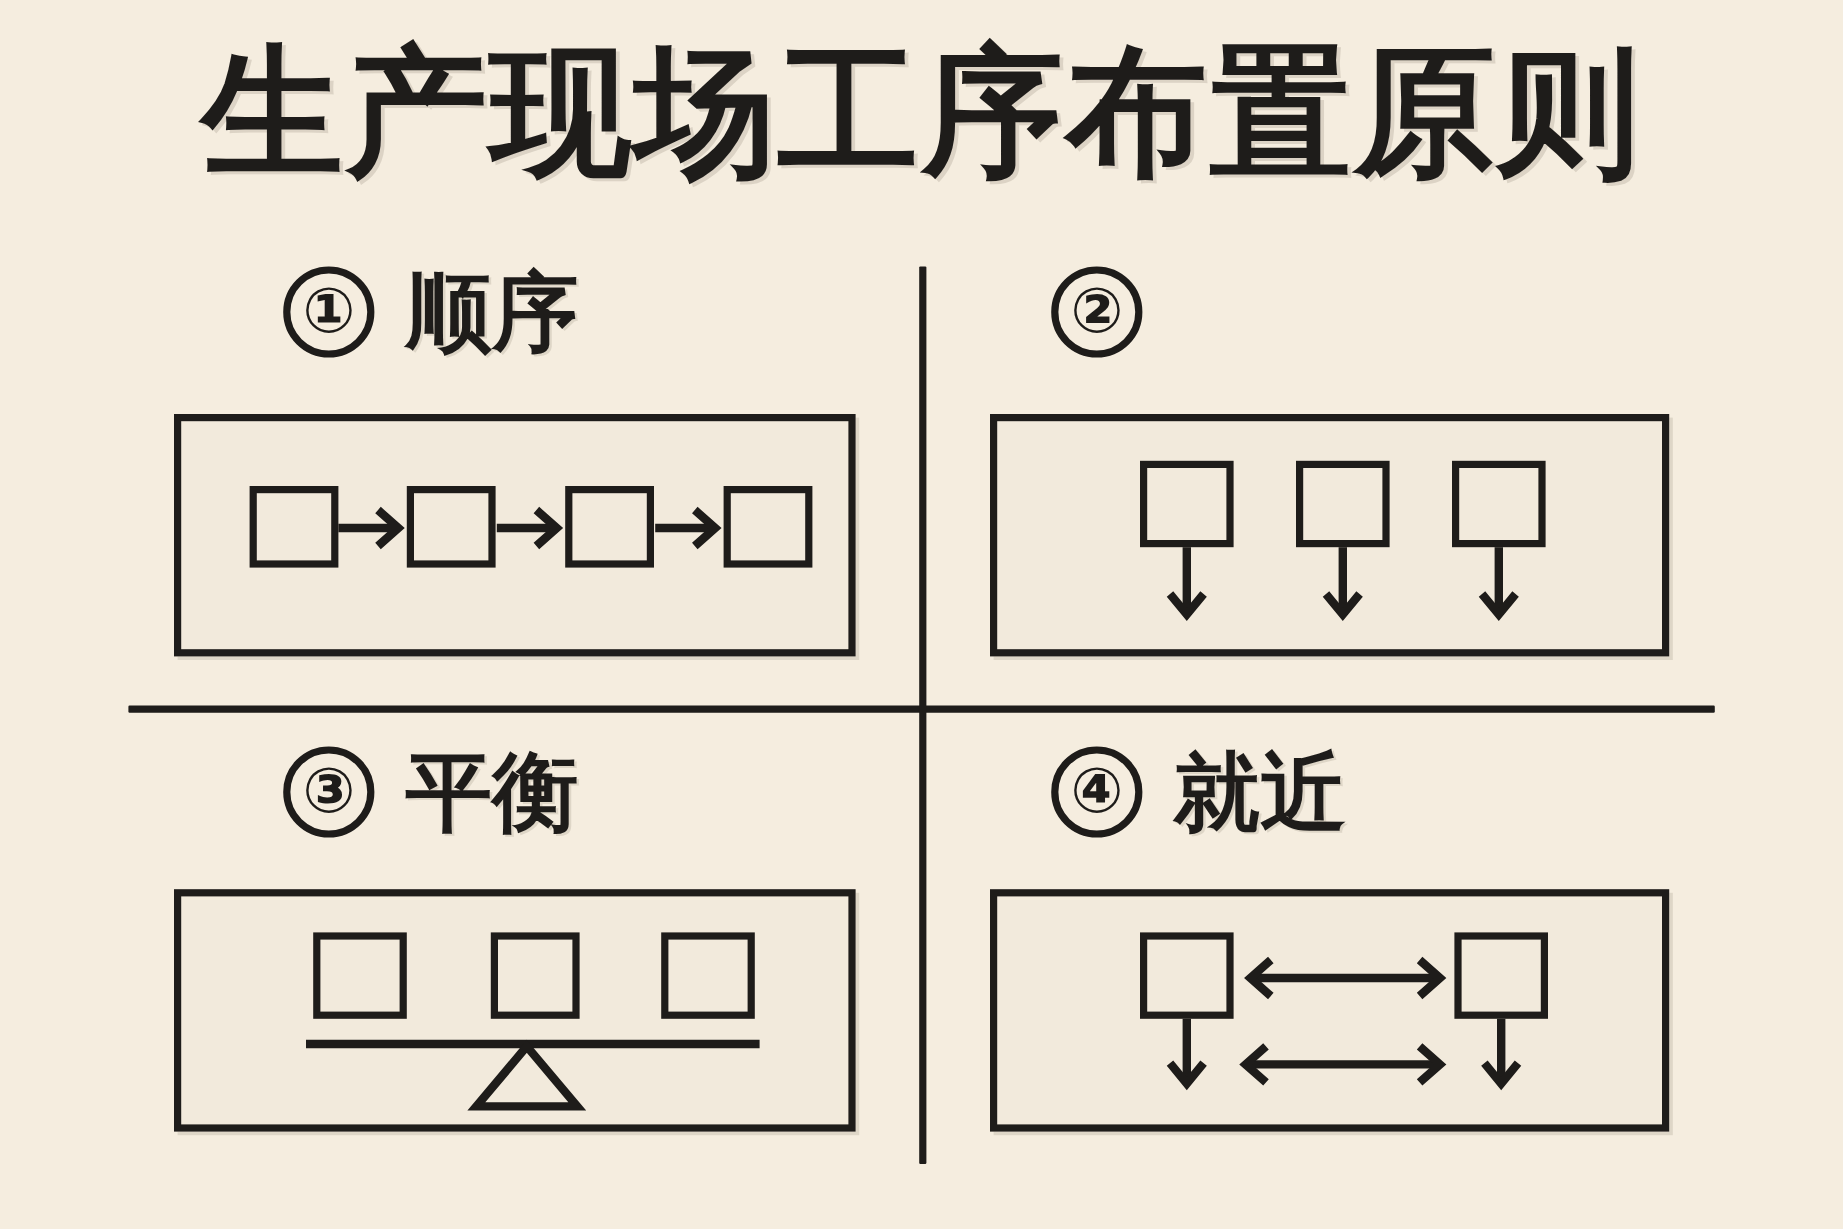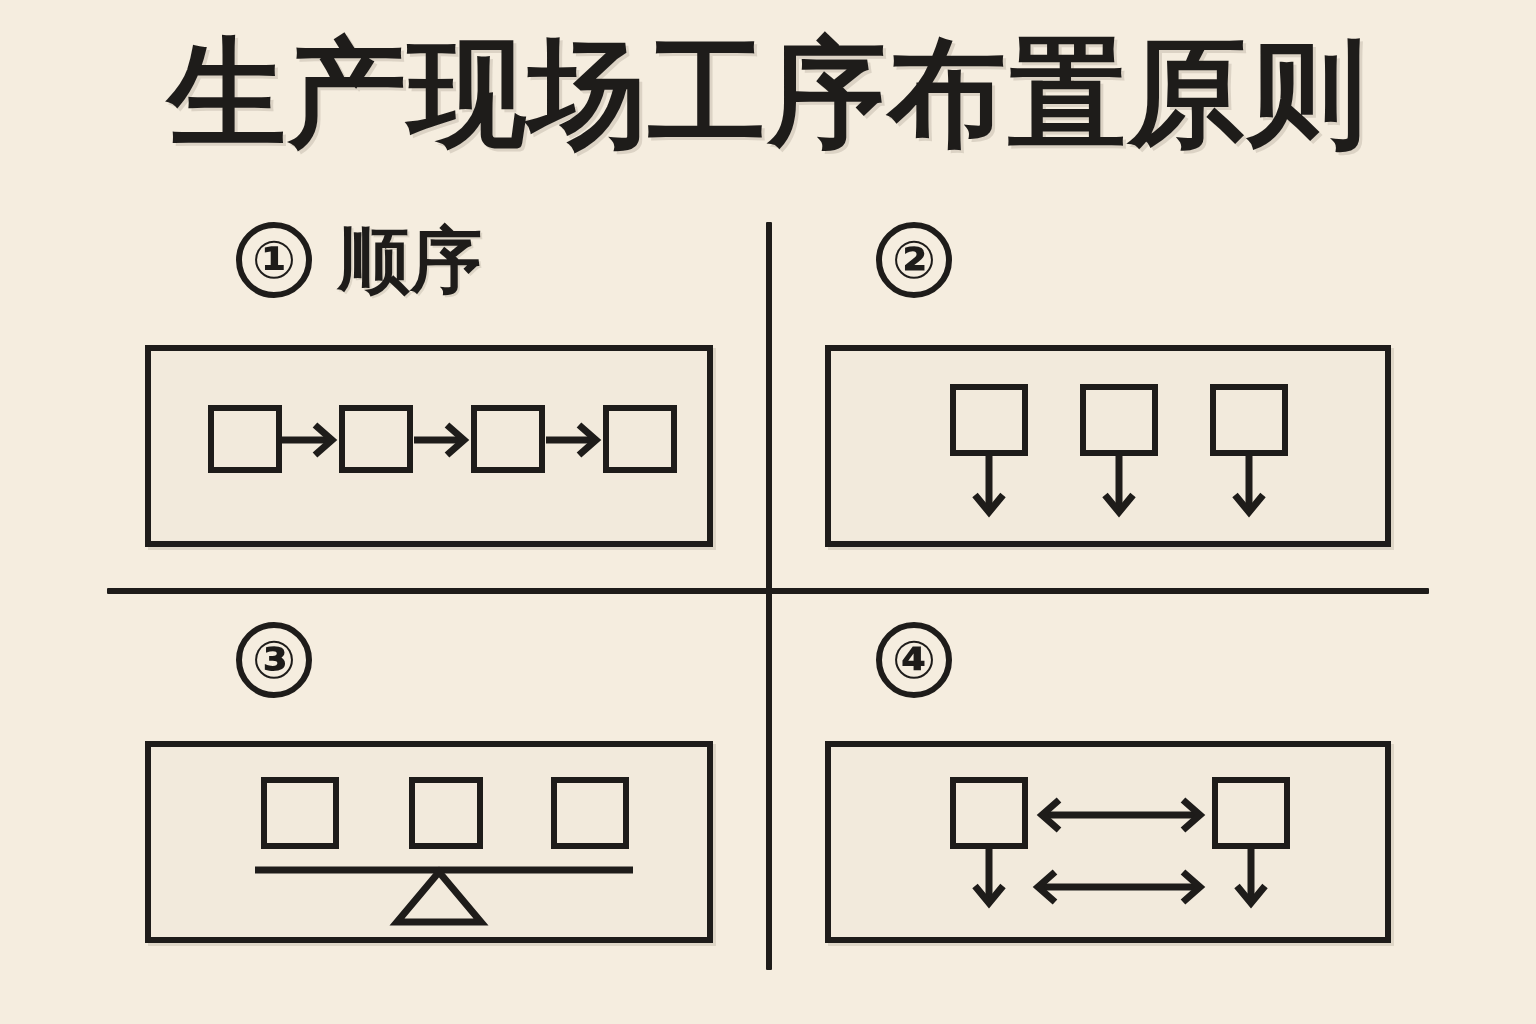--- a/index.html
+++ b/index.html
@@ -180,39 +180,41 @@
       <polyline points="3,39 17,56 31,39"></polyline>
     </svg>
     <svg class="shape" style="left:401px; top:105px;" width="34" height="62" viewBox="0 0 34 62">
       <line x1="17" y1="0" x2="17" y2="54"></line>
       <polyline points="3,39 17,56 31,39"></polyline>
     </svg>
   </div>
 
   <div class="q-head" id="head-3">
     <span class="q-num">③</span>
+    <span class="q-label">平衡</span>
   </div>
 
   <div class="panel" id="panel-3">
 
     <div class="sq" style="left:110px; top:30px; width:78px; height:72px;"></div>
     <div class="sq" style="left:258px; top:30px; width:74px; height:72px;"></div>
     <div class="sq" style="left:400px; top:30px; width:78px; height:72px;"></div>
 
     <svg class="shape" style="left:104px; top:118px;" width="380" height="10" viewBox="0 0 380 10">
       <line x1="0" y1="5" x2="378" y2="5" stroke-width="8"></line>
     </svg>
 
     <svg class="shape" style="left:243px; top:123px;" width="90" height="56" viewBox="0 0 90 56">
       <polygon points="45,2 87,52 3,52"></polygon>
     </svg>
   </div>
 
   <div class="q-head" id="head-4">
     <span class="q-num">④</span>
+    <span class="q-label">就近</span>
   </div>
 
   <div class="panel" id="panel-4">
 
     <div class="sq" style="left:119px; top:30px; width:78px; height:72px;"></div>
     <div class="sq" style="left:381px; top:30px; width:78px; height:72px;"></div>
 
     <svg class="shape" style="left:141px; top:102px;" width="34" height="60" viewBox="0 0 34 60">
       <line x1="17" y1="0" x2="17" y2="52"></line>
       <polyline points="3,37 17,54 31,37"></polyline>

